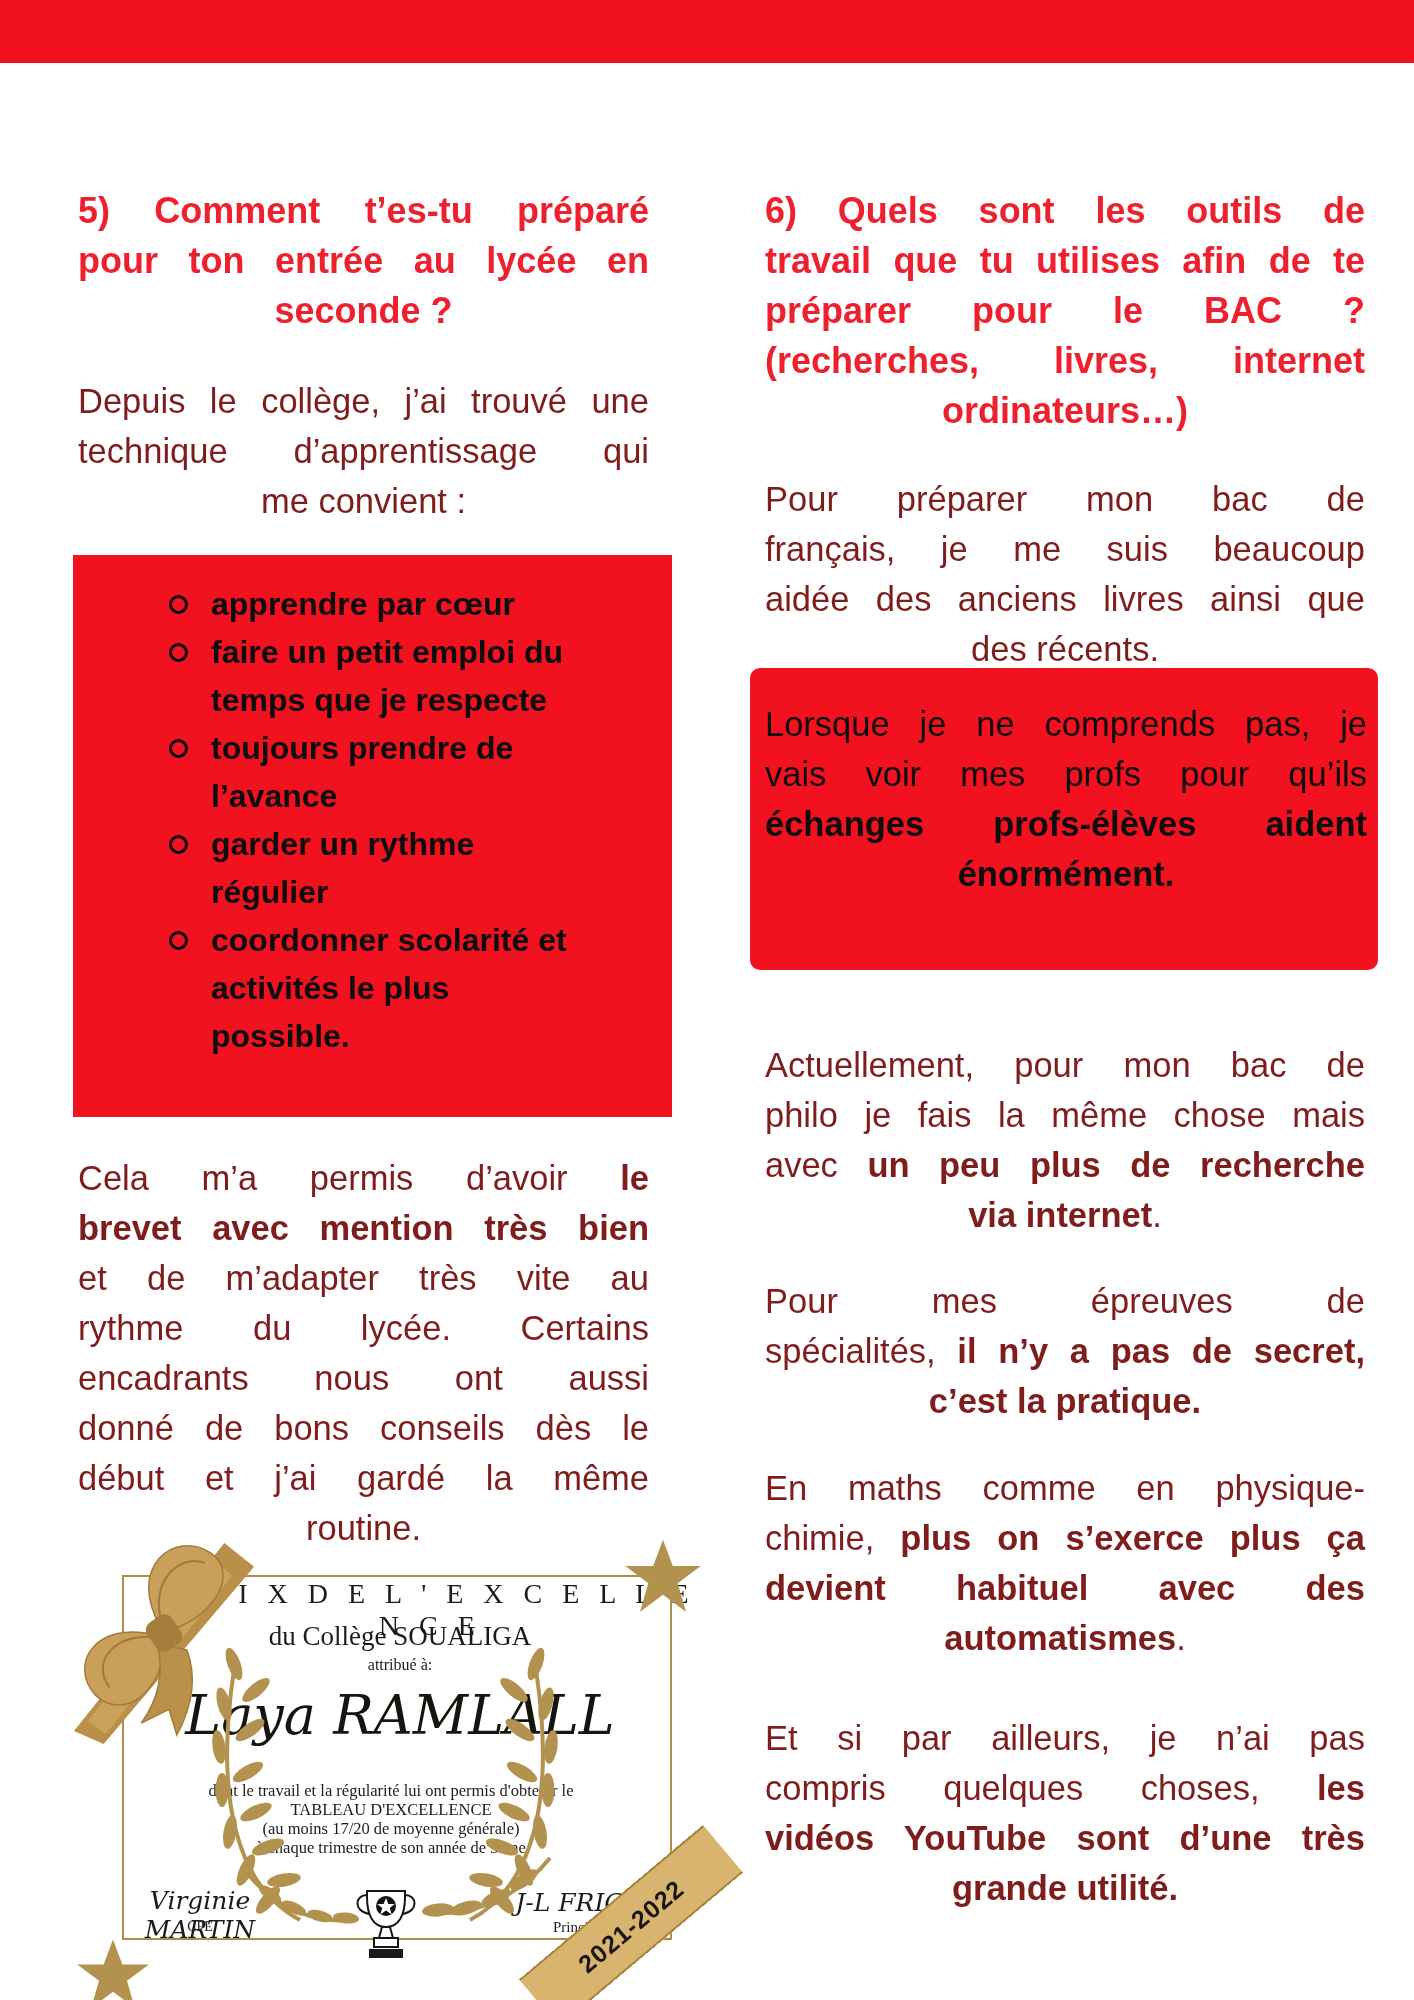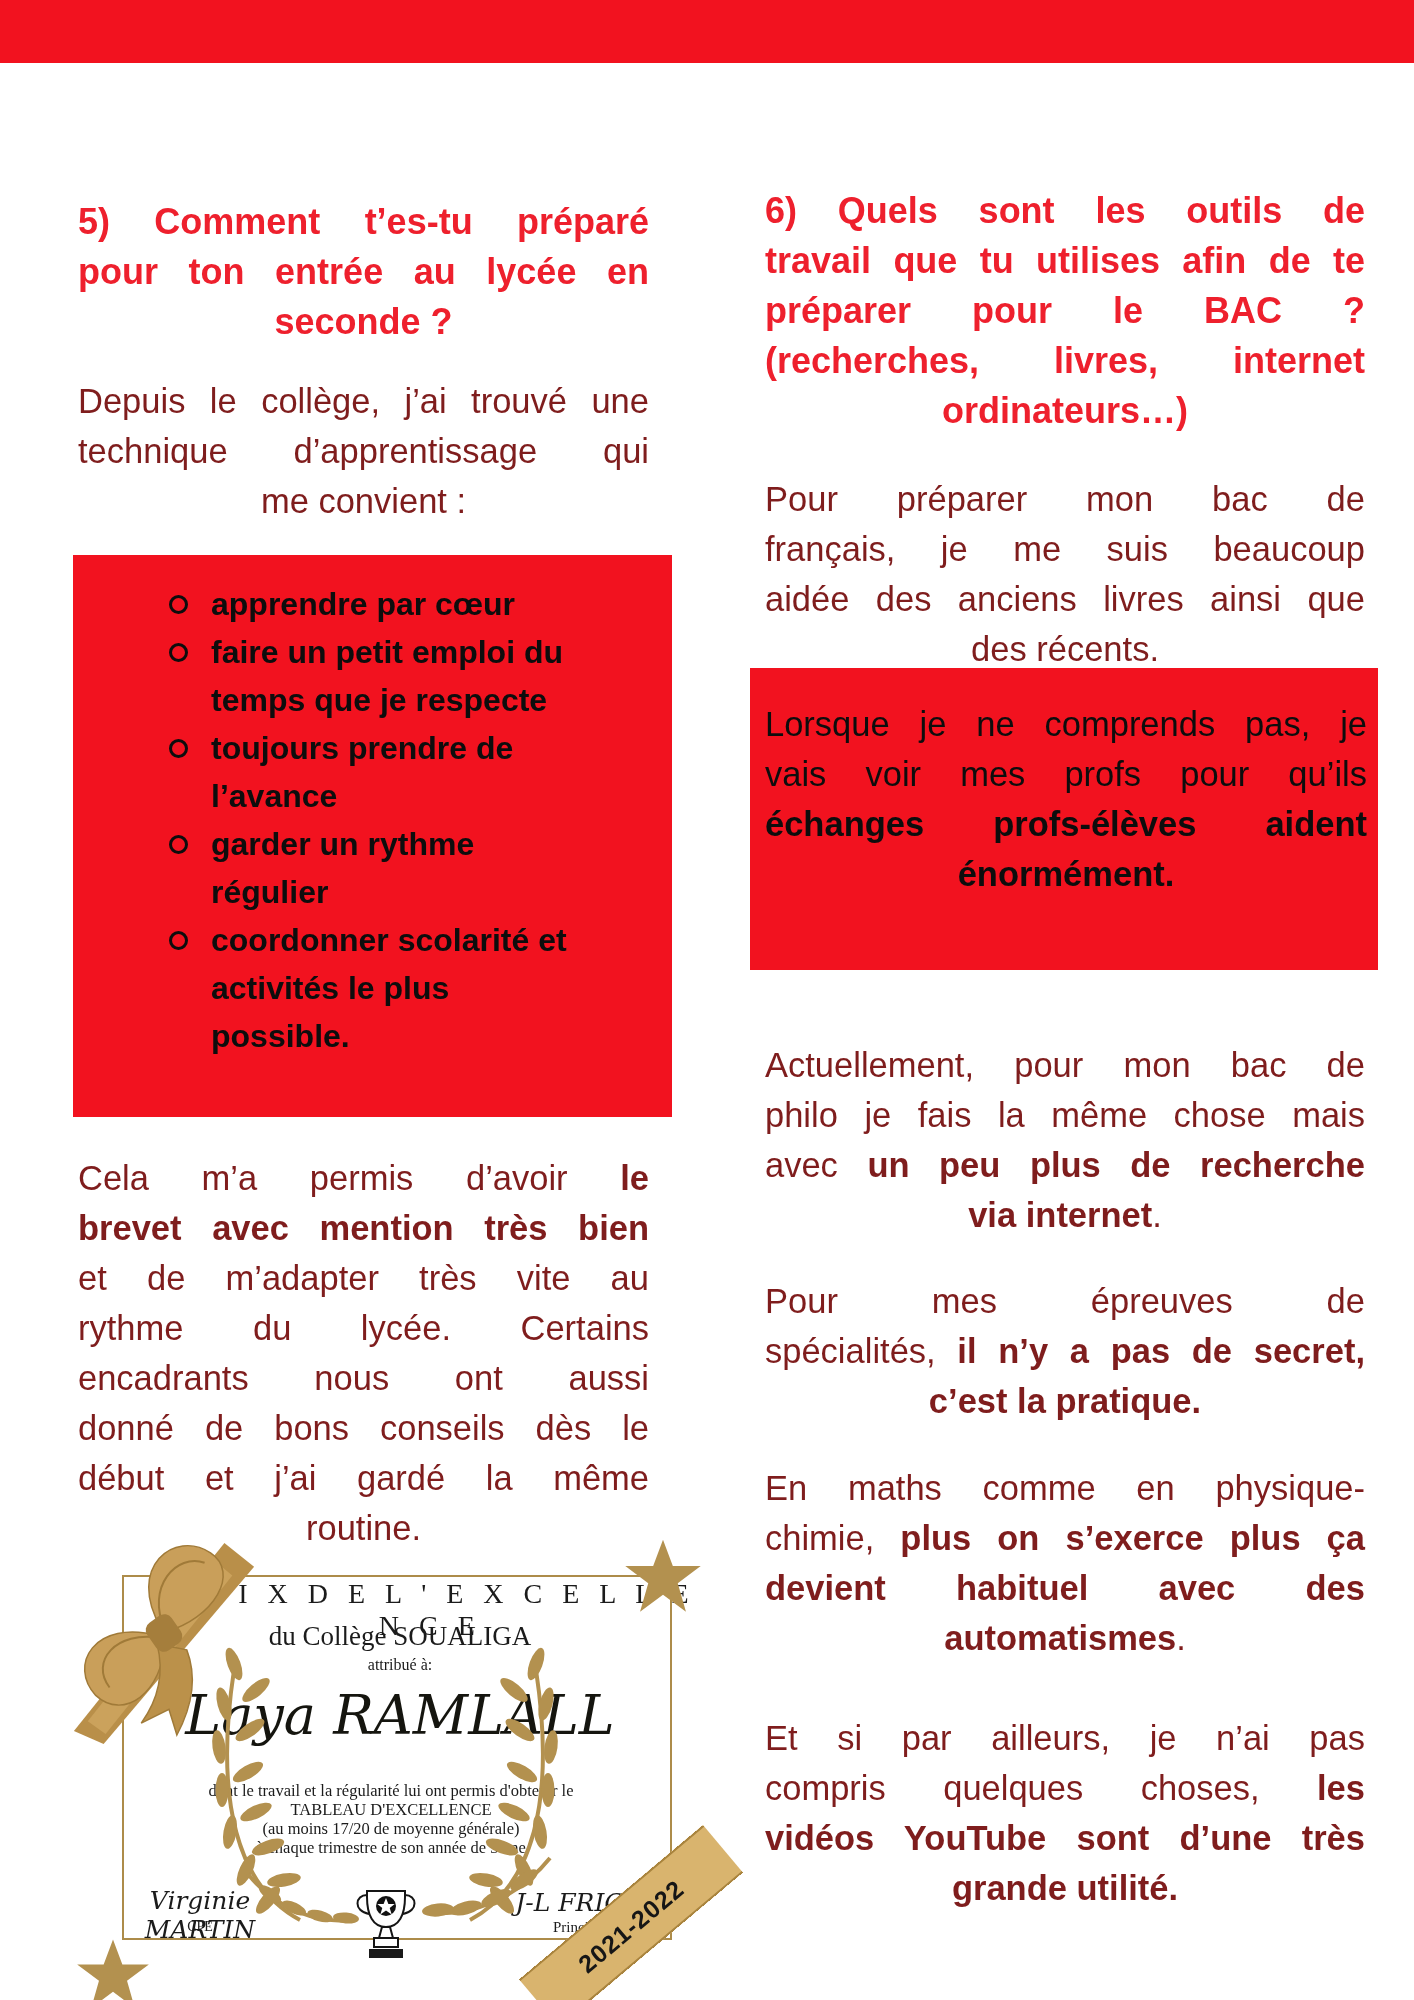--- a/index.html
+++ b/index.html
@@ -48,21 +48,21 @@
   }
   .ribbon span { font-weight:700; font-size:25px; color:#161616; letter-spacing:1px; font-family:"Liberation Sans", sans-serif; }
 </style>
 </head>
 <body>
 
 <div class="page">
 
   <div class="banner"></div>
 
-  <div class="heading" style="left:78px; top:186px; width:571px;margin-top:11px;">
+  <div class="heading" style="left:78px; top:186px; width:571px;">
       <div class="ln jst"><span>5) Comment t’es-tu préparé</span></div>
       <div class="ln jst"><span>pour ton entrée au lycée en</span></div>
       <div class="ln"><span>seconde ?</span></div>
     </div>
 
   <div class="body-par" style="left:78px; top:376px; width:571px;">
       <div class="ln jst"><span>Depuis le collège, j’ai trouvé une</span></div>
       <div class="ln jst"><span>technique d’apprentissage qui</span></div>
       <div class="ln"><span>me convient :</span></div>
     </div>
@@ -126,21 +126,21 @@
       <div class="ln"><span>ordinateurs…)</span></div>
     </div>
 
   <div class="body-par" style="left:765px; top:474px; width:600px;">
       <div class="ln jst"><span>Pour préparer mon bac de</span></div>
       <div class="ln jst"><span>français, je me suis beaucoup</span></div>
       <div class="ln jst"><span>aidée des anciens livres ainsi que</span></div>
       <div class="ln"><span>des récents.</span></div>
     </div>
 
-  <div class="hl-box" style="left:750px; top:668px; width:628px; height:302px;">
+  <div class="hl-box" style="left:750px; top:668px; width:628px; height:302px;border-radius:10px;">
     <div class="box-inner">
         <div class="ln jst"><span>Lorsque je ne comprends pas, je</span></div>
         <div class="ln jst"><span>vais voir mes profs pour qu’ils</span></div>
         <div class="ln jst"><span class="bd">échanges profs-élèves aident</span></div>
         <div class="ln"><span class="bd">énormément.</span></div>
       </div>
   </div>
 
   <div class="body-par" style="left:765px; top:1040px; width:600px;">
       <div class="ln jst"><span>Actuellement, pour mon bac de</span></div>

